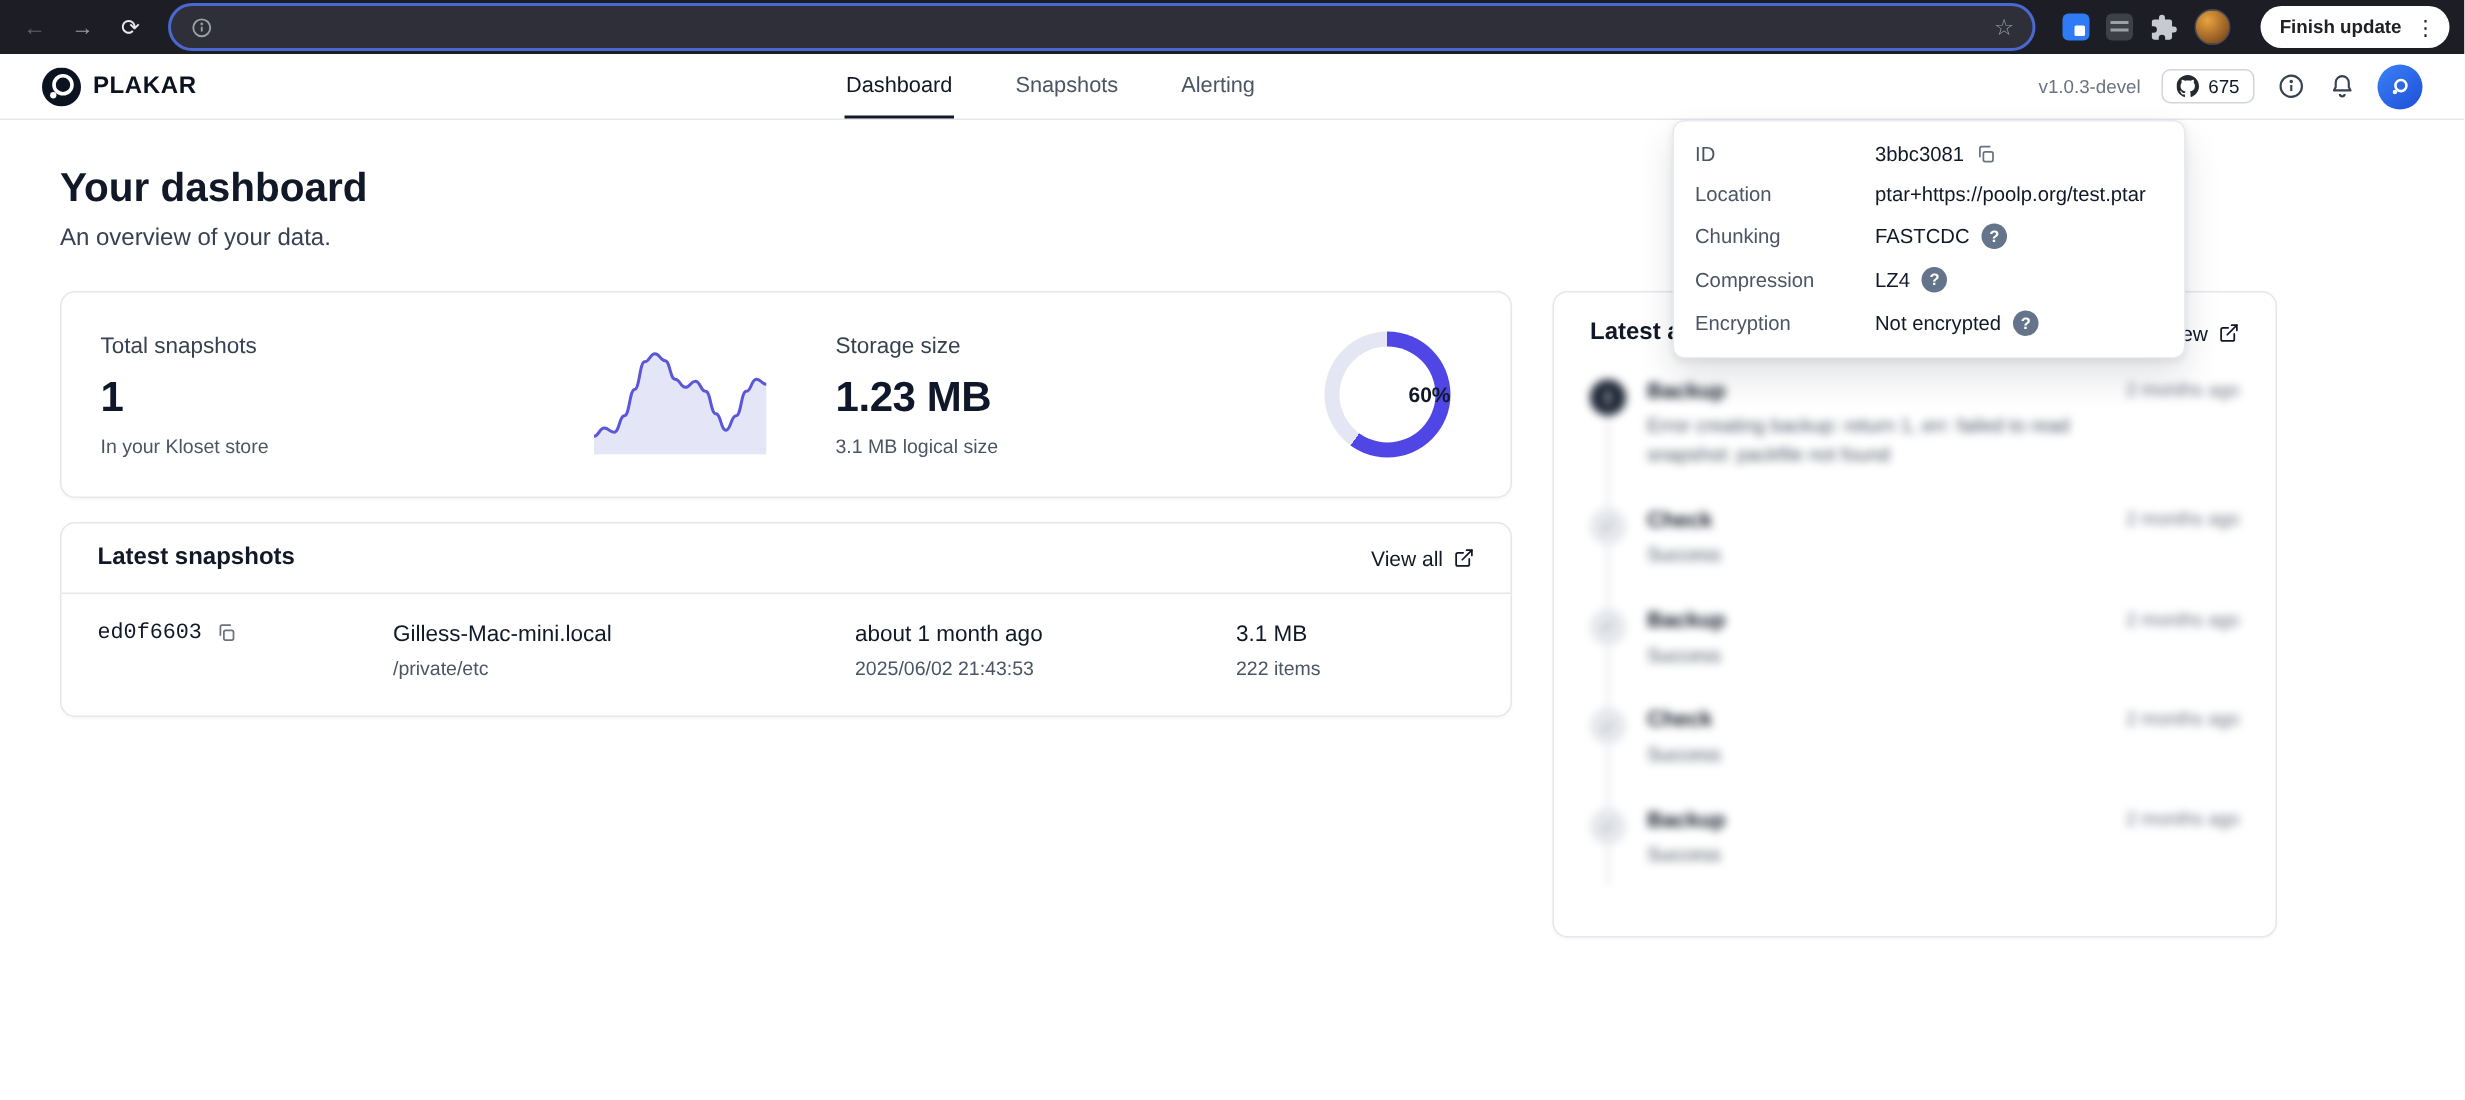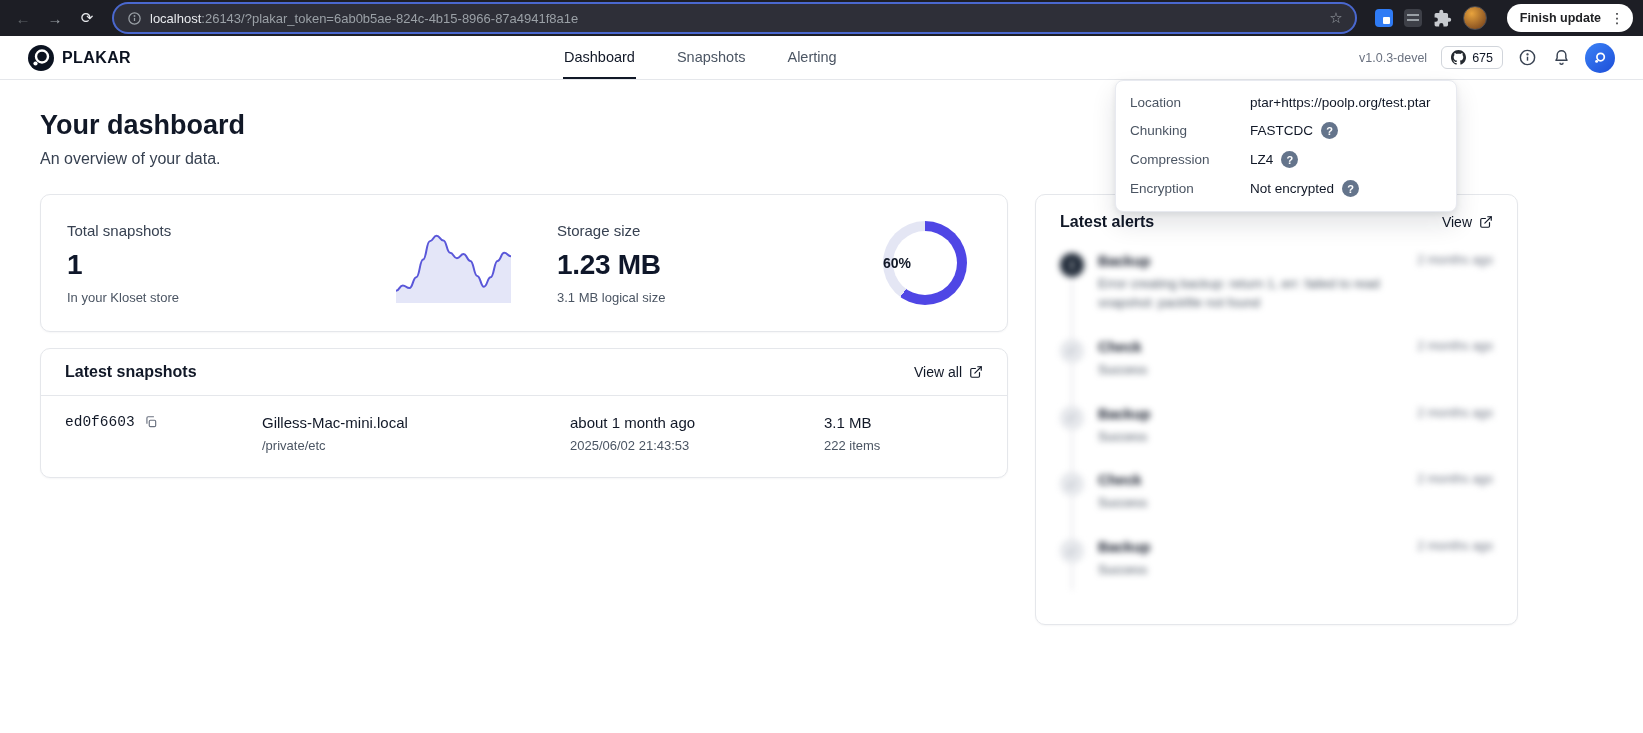--- a/index.html
+++ b/index.html
@@ -73,21 +73,21 @@
 
   
   .stats-card { display:flex; align-items:center; padding:26px 40px 26px 26px; }
   .stat-block .stat-label { font-size:15px; color:#374151; margin-bottom:10px; }
   .stat-block .stat-value { font-size:28px; font-weight:650; color:#0f172a; letter-spacing:-.3px; }
   .stat-block .stat-sub { font-size:13px; color:#4b5563; margin-top:9px; }
   .stat-total { width:329px; flex:none; }
   .spark-wrap { width:115px; height:80px; flex:none; display:flex; }
   .stat-storage { margin-left:46px; flex:1; }
   .donut { width:84px; height:84px; border-radius:50%; position:relative; flex:none;
-           display:flex; align-items:center; justify-content:flex-start; }
+           display:flex; align-items:center; justify-content:flex-end; }
   .donut::after { content:""; position:absolute; inset:10px; background:#fff; border-radius:50%; }
   .donut-text { position:relative; z-index:1; font-size:14px; font-weight:600; color:#111827; }
 
   
   .card-header { display:flex; align-items:center; justify-content:space-between; padding:14px 24px; }
   .card-title { font-size:16px; font-weight:700; color:#111827; }
   .view-link { display:flex; align-items:center; gap:7px; font-size:14px; font-weight:500; color:#111827; cursor:pointer; }
   .snap-divider { height:1px; background:#e5e7eb; }
   .snap-row { display:grid; grid-template-columns:197px 308px 254px 1fr; padding:18px 24px 24px; align-items:start; }
   .cell-primary { font-size:15px; color:#111827; }
@@ -120,21 +120,20 @@
   <div class="bnav">→</div>
   <div class="bnav" style="color:#e8eaed;">⟳</div>
   <div class="addr-bar">
     <span class="hicon" style="color:#9aa0a6;width:16px;height:16px;">
       <svg width="15" height="15" viewBox="0 0 24 24" fill="none" stroke="currentColor" stroke-width="2">
         <circle cx="12" cy="12" r="9"></circle>
           <line x1="12" y1="11" x2="12" y2="16"></line>
           <circle cx="12" cy="8" r="0.5" fill="currentColor"></circle>
       </svg>
     </span>
-    <span class="addr-text"><span class="addr-host">localhost</span><span class="addr-rest">:26143/?plakar_token=6ab0b5ae-824c-4b15-8966-87a4941f8a1e</span></span>
     <span class="addr-star">☆</span>
   </div>
   <div class="ext-row">
     <div class="ext-blue"></div>
     <div class="ext-dark"></div>
     <span class="ext-puzzle">
       <svg width="19" height="19" viewBox="0 0 24 24" fill="#c7cacf">
         <path d="M20.5 11H19V7a2 2 0 0 0-2-2h-4V3.5a2.5 2.5 0 0 0-5 0V5H4a2 2 0 0 0-2 2v3.8h1.5a2.7 2.7 0 0 1 0 5.4H2V20a2 2 0 0 0 2 2h3.8v-1.5a2.7 2.7 0 0 1 5.4 0V22H17a2 2 0 0 0 2-2v-4h1.5a2.5 2.5 0 0 0 0-5z"></path>
       </svg>
     </span>
@@ -186,20 +185,32 @@
     <div class="user-avatar">
       <svg width="16" height="16" viewBox="0 0 26 26">
         <circle cx="14" cy="11.5" r="6" fill="none" stroke="#ffffff" stroke-width="2.8"></circle>
         <circle cx="7.5" cy="18.5" r="2.4" fill="#ffffff"></circle>
       </svg>
     </div>
   </div>
 </div>
 
 <div class="popover">
+  <div class="pop-row">
+    <span class="pop-label">ID</span>
+    <span class="pop-value">
+      <span>3bbc3081</span>
+      <span class="copy-btn">
+        <svg width="14" height="14" viewBox="0 0 24 24" fill="none" stroke="currentColor" stroke-width="2">
+          <rect x="9" y="9" width="11" height="11" rx="2"></rect>
+            <path d="M5 15V5a2 2 0 0 1 2-2h10"></path>
+        </svg>
+      </span>
+    </span>
+  </div>
   <div class="pop-row">
     <span class="pop-label">Location</span>
     <span class="pop-value">
         <span>ptar+https://poolp.org/test.ptar</span>
       </span>
   </div>
   <div class="pop-row">
     <span class="pop-label">Chunking</span>
     <span class="pop-value">
       <span>FASTCDC</span>

